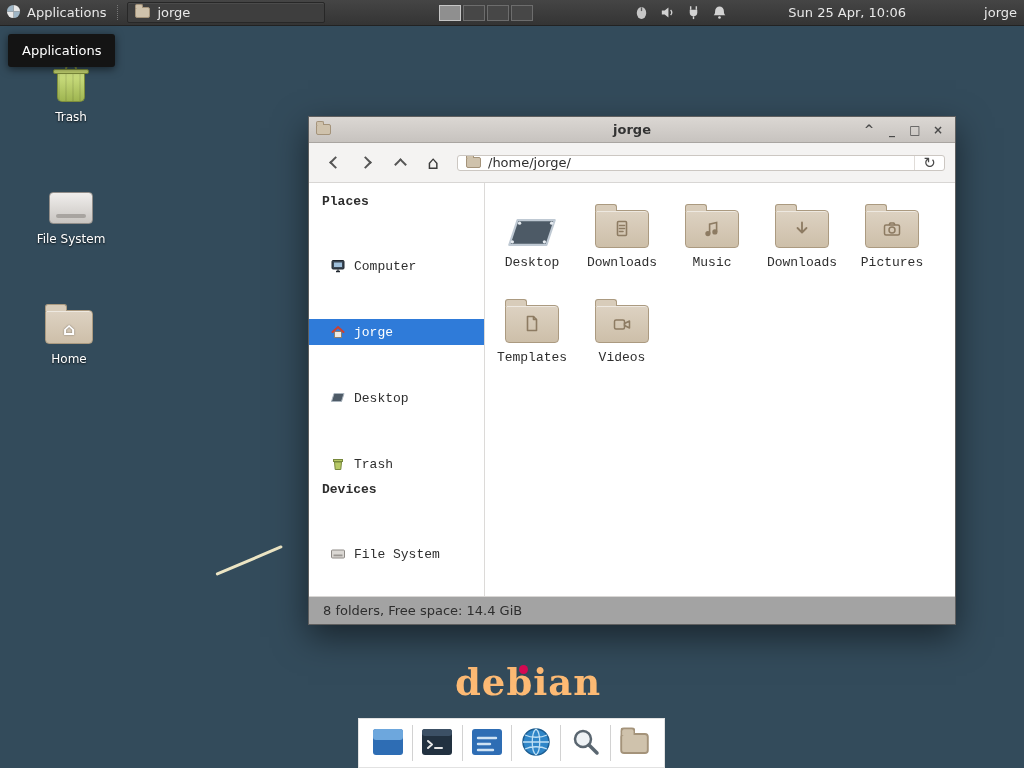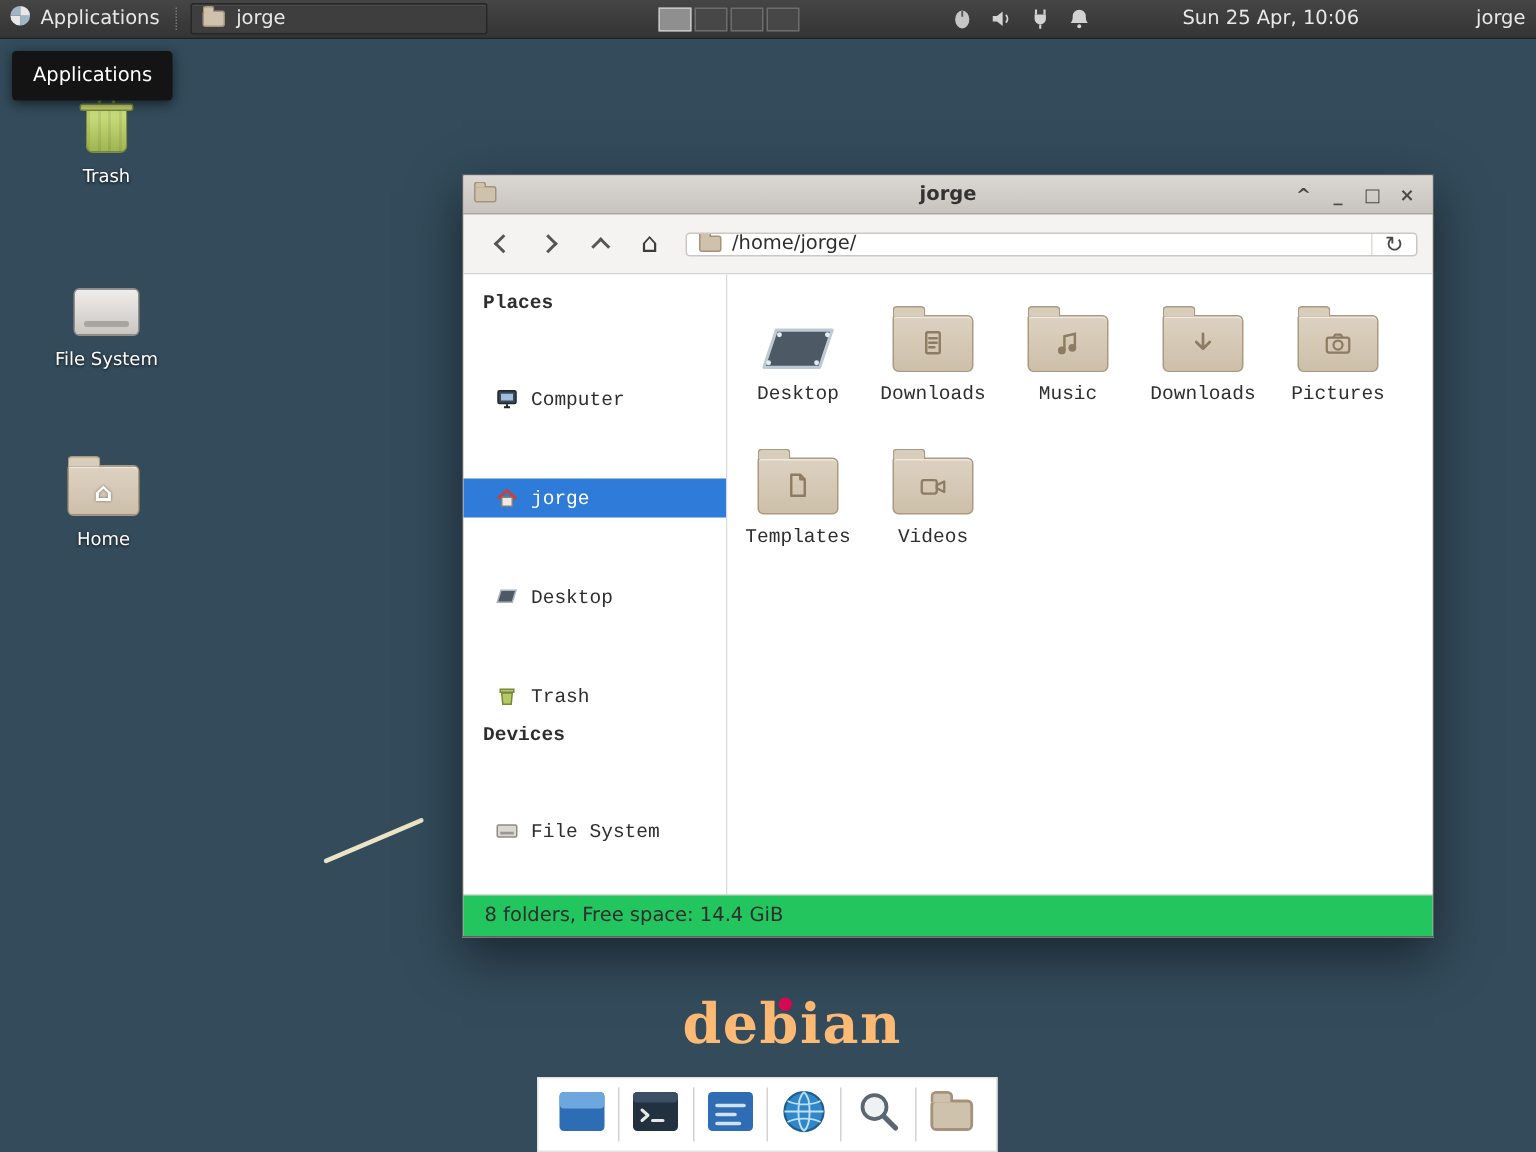--- a/index.html
+++ b/index.html
@@ -84,21 +84,21 @@
   .sidebar { width:176px; flex:none; border-right:1px solid #dcdad8; background:#fff; padding-top:6px; color:#2e2e2e; }
   .side-header { font-weight:bold; padding:5px 13px 4px; }
   .side-row { height:26px; display:flex; align-items:center; gap:8px; padding-left:21px;margin-top:40px; }
   .side-row.selected { background:#2f7bd9; color:#fff; }
   .side-ic { width:16px; display:flex; justify-content:center; flex:none; }
   .main { flex:1; background:#fff; }
   .grid { display:grid; grid-template-columns:repeat(5,90px); padding:10px 0 0 2px; }
   .cell { width:90px; height:95px; display:flex; flex-direction:column; align-items:center; color:#2e2e2e; }
   .cell .icw { height:62px; display:flex; align-items:flex-end; justify-content:center; padding-bottom:7px; }
   .cell-label { text-align:center; }
-  .statusbar { height:28px; flex:none; border-top:1px solid #d9d7d5; background:#22c55e;
+  .statusbar { height:28px; flex:none; border-top:1px solid #d9d7d5; background:#a3a3a3;
                display:flex; align-items:center; padding:0 14px; color:#2e2e2e; }
 
   
   .debian-wrap { position:absolute; left:455px; top:660px; color:#fdba74; }
   .debian-text { font-family:"DejaVu Serif", serif; font-weight:bold; font-size:37px; letter-spacing:1px; }
   .debian-dot { position:absolute; width:9px; height:9px; border-radius:50%; background:#d70a53; left:64px; top:5px; }
 
   
   .dock { position:absolute; left:358px; top:718px; width:307px; height:50px; background:#fff;
           border:1px solid #e2e2e2; display:flex; align-items:center; justify-content:space-between; padding:0 8px; z-index:5; }

